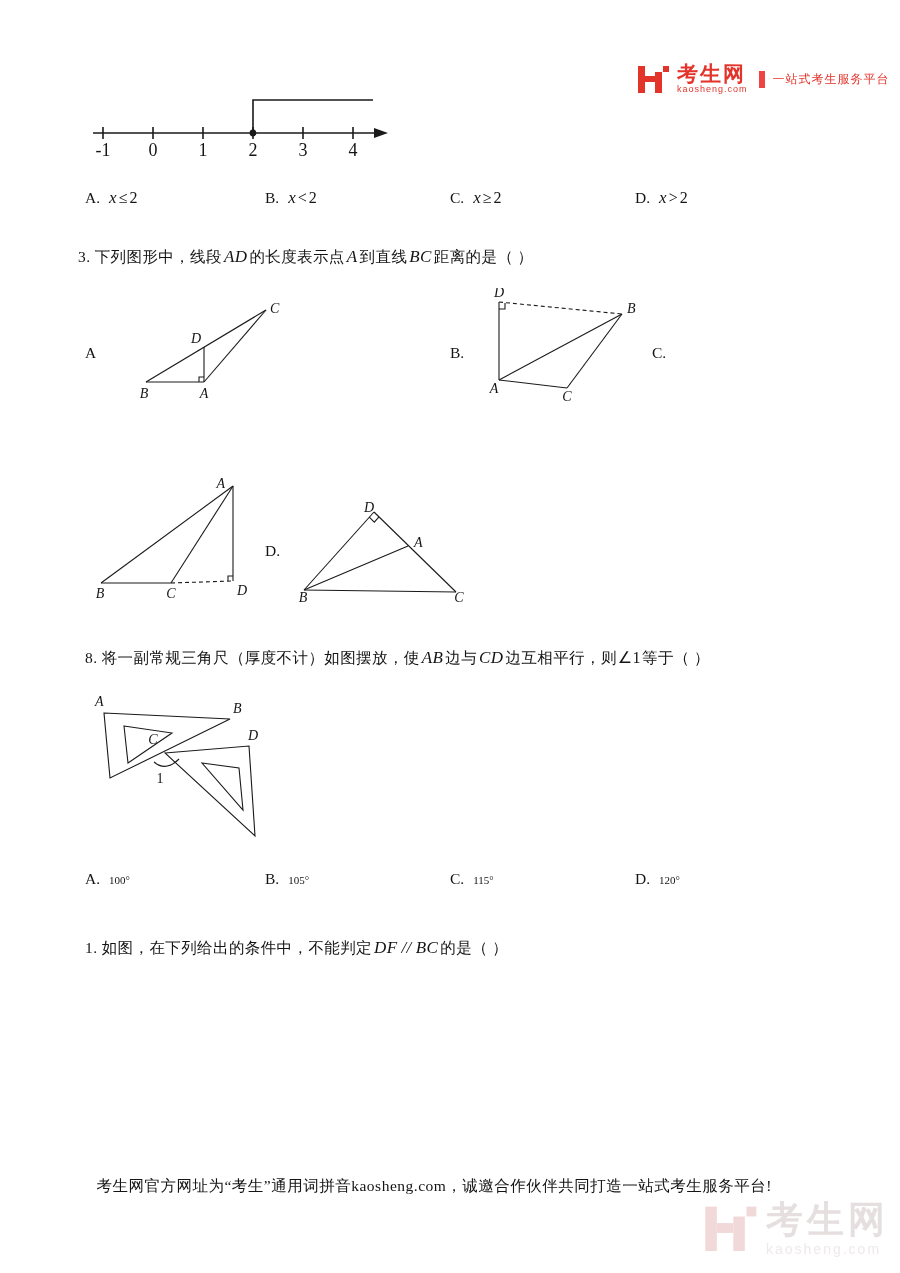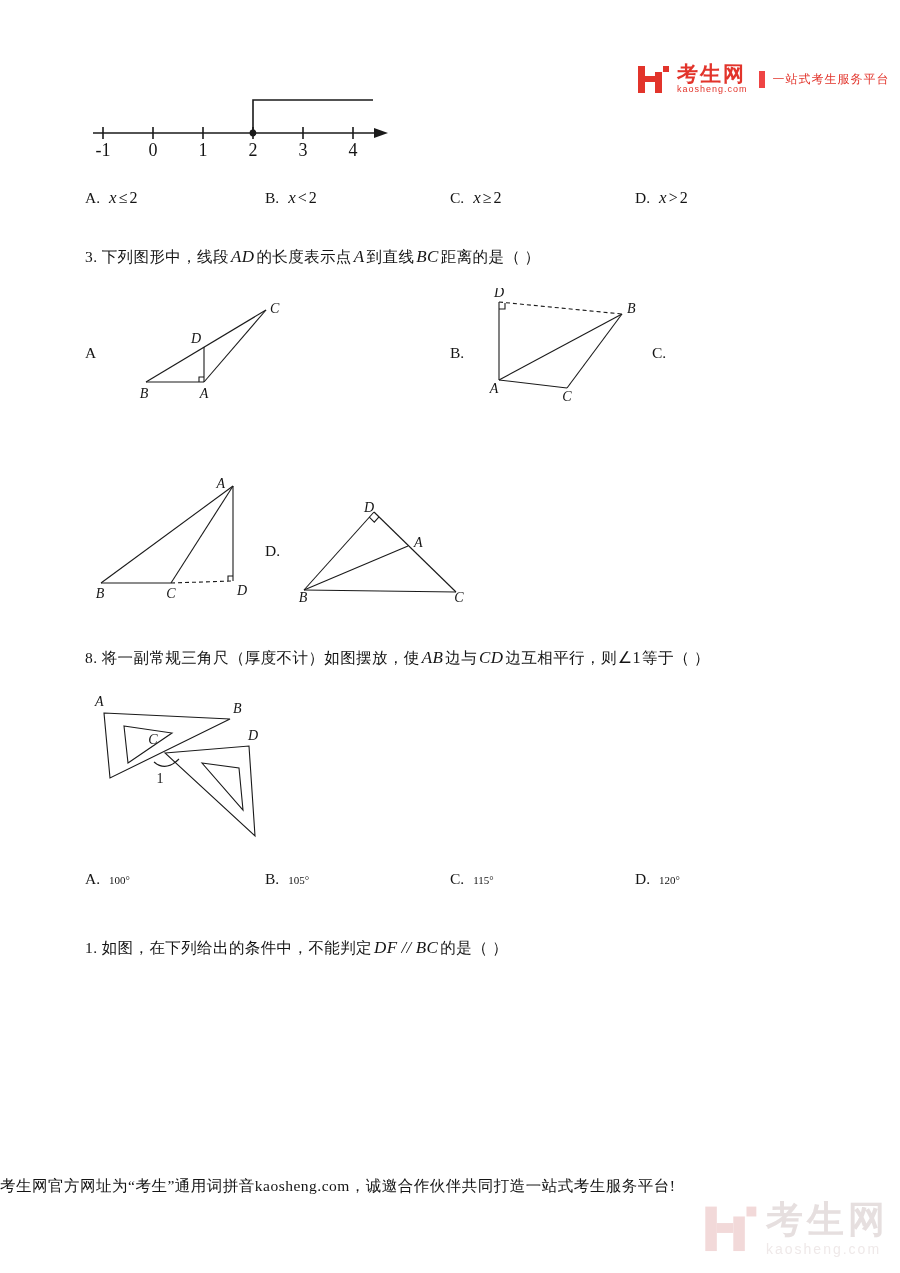--- a/index.html
+++ b/index.html
@@ -32,21 +32,21 @@
 
   
   .ln { stroke:#1a1a1a; stroke-width:1.1; fill:none; }
   .lnb { stroke:#1a1a1a; stroke-width:1.6; fill:none; }
   .dash { stroke-dasharray:4 3; }
   .pt-label { font-family:"Liberation Serif", serif; font-style:italic; font-size:14px; fill:#141414; }
   .num-label { font-family:"Liberation Serif", serif; font-size:18px; fill:#141414; }
   .diag-label { font-size:15.5px; }
 
   
-  .footer { width:772px; text-align:left; font-size:15.5px; letter-spacing:0.5px; }
+  .footer { width:772px; text-align:right; font-size:15.5px; letter-spacing:0.5px; }
   .wm { display:flex; align-items:flex-start; gap:8px; }
   .wm-col { display:flex; flex-direction:column; }
   .wm-brand { font-family:"Liberation Sans", sans-serif; font-weight:bold; font-size:37px; color:#e6dfdf; letter-spacing:4px; line-height:1.1; }
   .wm-domain { font-family:"Liberation Sans", sans-serif; font-size:14px; color:#efe9e9; letter-spacing:2px; }
 </style>
 </head>
 <body>
 
 <div class="page">
 
@@ -93,21 +93,21 @@
   </div>
   <div class="abs opt" style="left:450px; top:188px;">
     <span class="opt-label">C.</span>
     <span><span class="opt-var">x</span><span class="opt-rel">≥</span><span class="opt-num">2</span></span>
   </div>
   <div class="abs opt" style="left:635px; top:188px;">
     <span class="opt-label">D.</span>
     <span><span class="opt-var">x</span><span class="opt-rel">&gt;</span><span class="opt-num">2</span></span>
   </div>
 
-  <div class="abs qtext" style="left:85px; top:247px;">
+  <div class="abs qtext" style="left:78px; top:247px;">
     <span>3. 下列图形中，线段</span><span class="mi">AD</span><span>的长度表示点</span><span class="mi">A</span><span>到直线</span><span class="mi">BC</span><span>距离的是（      ）</span>
   </div>
 
   <div class="abs diag-label" style="left:85px; top:344px;">A</div>
   <svg class="abs" style="left:138px; top:300px;" width="150" height="105" viewBox="0 0 150 105">
     <line class="ln" x1="8" y1="82" x2="128" y2="10"></line>
     <line class="ln" x1="8" y1="82" x2="66" y2="82"></line>
     <line class="ln" x1="66" y1="82" x2="128" y2="10"></line>
     <line class="ln" x1="66" y1="82" x2="66" y2="47"></line>
     <polyline class="ln" points="61,82 61,77 66,77"></polyline>

